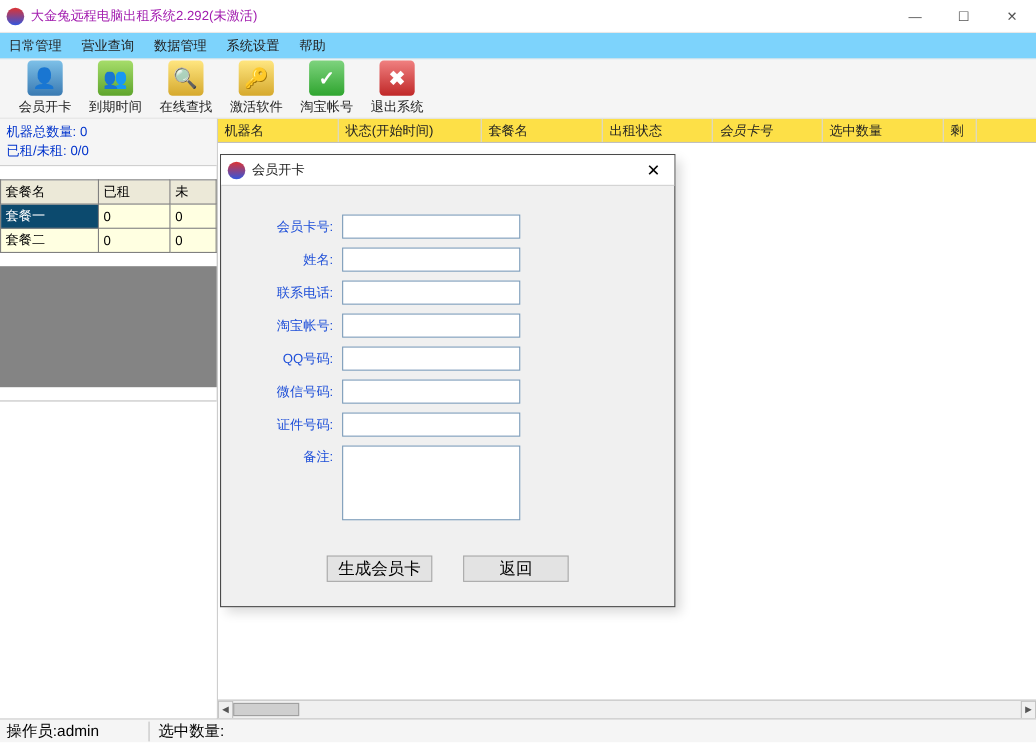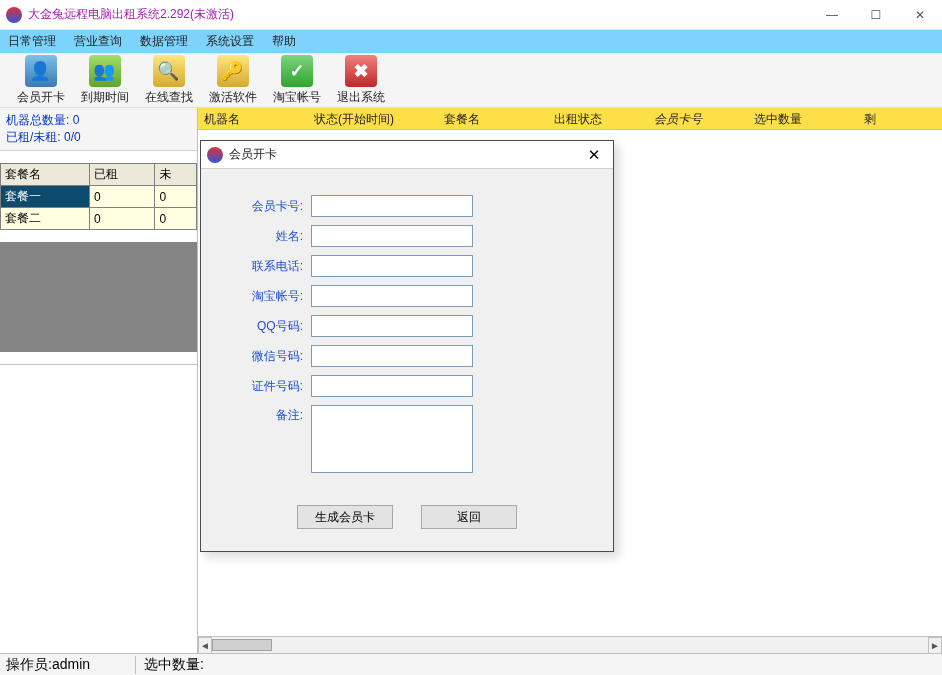--- a/index.html
+++ b/index.html
@@ -174,21 +174,21 @@
   .frow textarea {
     width: 162px; height: 68px;
     border: 1px solid #7a9ab8;
     background:#fff; resize:none;
   }
   .btnrow { display:flex; justify-content:center; gap:28px; margin-top:32px;}
   .btnrow button {
     width: 96px; height: 24px;
     background: #e3e3e3;
     border: 1px solid #a8a8a8;
-    font-size:12px;
+    font-size:15px;
   }
 </style>
 </head>
 <body>
 
 <div class="titlebar">
   <div class="appicon"></div>
   <div class="title">大金兔远程电脑出租系统2.292(未激活)</div>
   <div class="winbtn">—</div>
   <div class="winbtn">☐</div>

